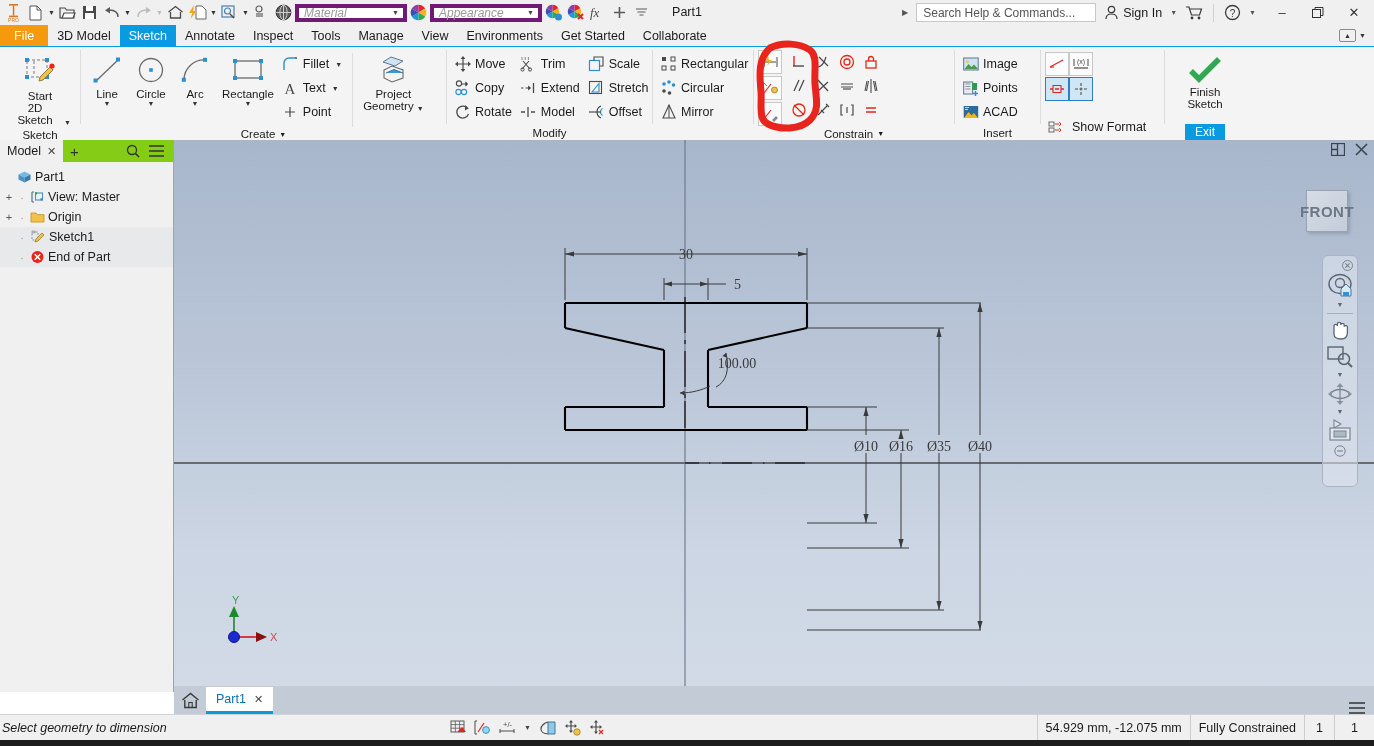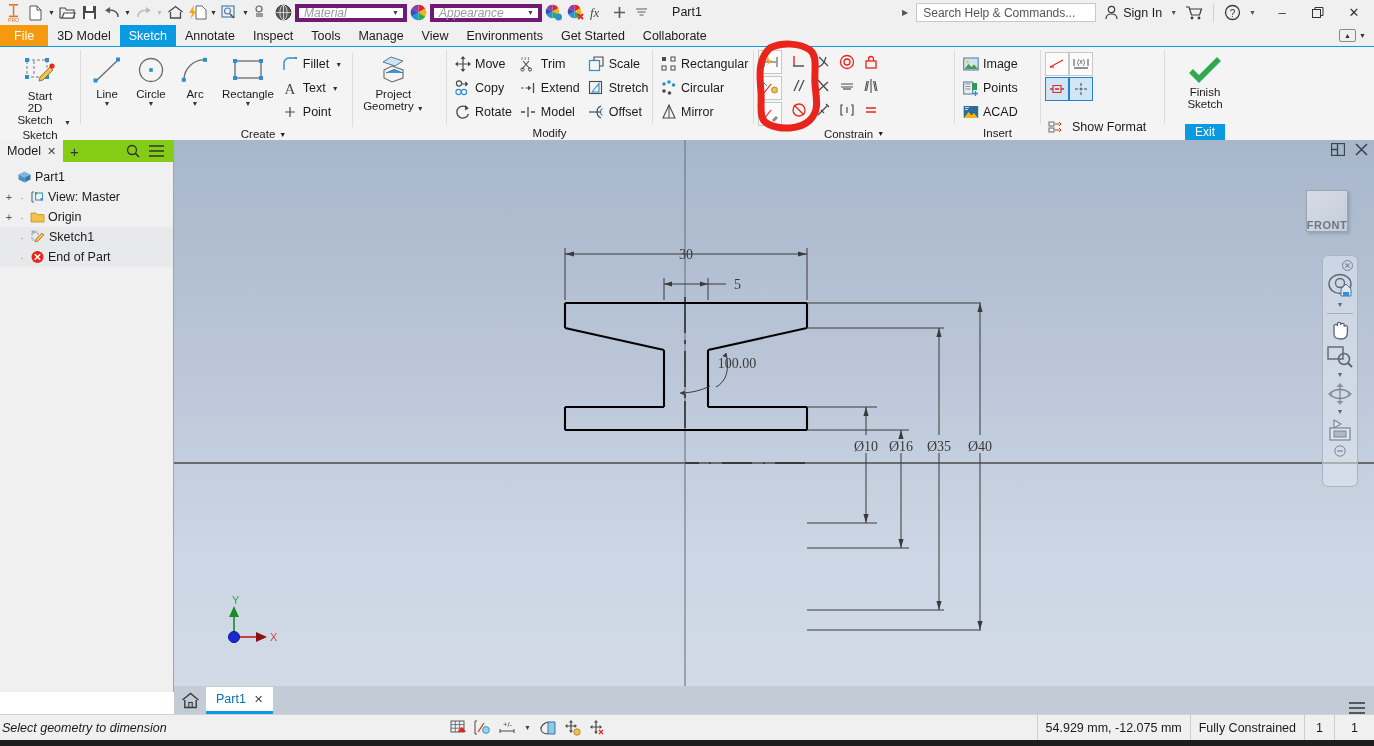--- a/index.html
+++ b/index.html
@@ -138,22 +138,22 @@
   .canvas-topbtns {
     position:absolute; right:6px; top:3px; display:flex; gap:10px; align-items:center;
     z-index:12;
   }
 
   
   .viewcube {
     position:absolute; right:26px; top:50px; width:42px; height:42px;
     background:linear-gradient(135deg,#d7dde6,#c3ccd9);
     border:1px solid #9aa3b0;
-    display:flex; align-items:flex-end; justify-content:center;
-    font-size:11px; color:#6d7683; letter-spacing:0.5px; font-weight:bold;
+    display:flex; align-items:center; justify-content:center;
+    font-size:15px; color:#6d7683; letter-spacing:0.5px; font-weight:bold;
     box-shadow:2px 2px 3px rgba(0,0,0,0.15);
   }
   .navbar-v {
     position:absolute; right:16px; top:115px; width:36px; height:232px;
     background:rgba(226,232,240,0.55); border:1px solid #aab4c2; border-radius:6px;
     display:flex; flex-direction:column; align-items:center; padding-top:4px; gap:1px;
   }
   .nav-ic { width:32px; display:flex; align-items:center; justify-content:center; }
   .nav-tri { font-size:7px; color:#5a6673; height:9px; }
   .nav-hr { width:26px; height:1px; background:#a5b0be; margin:2px 0; }

